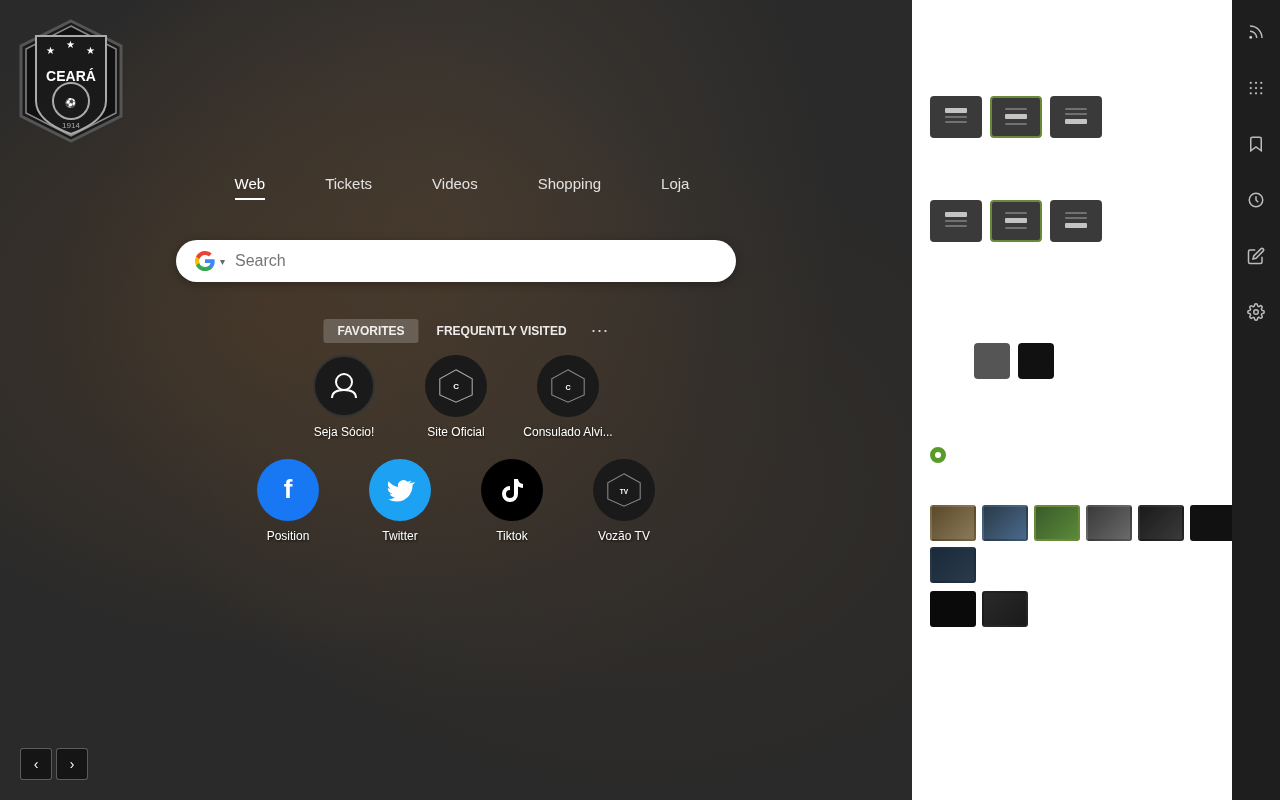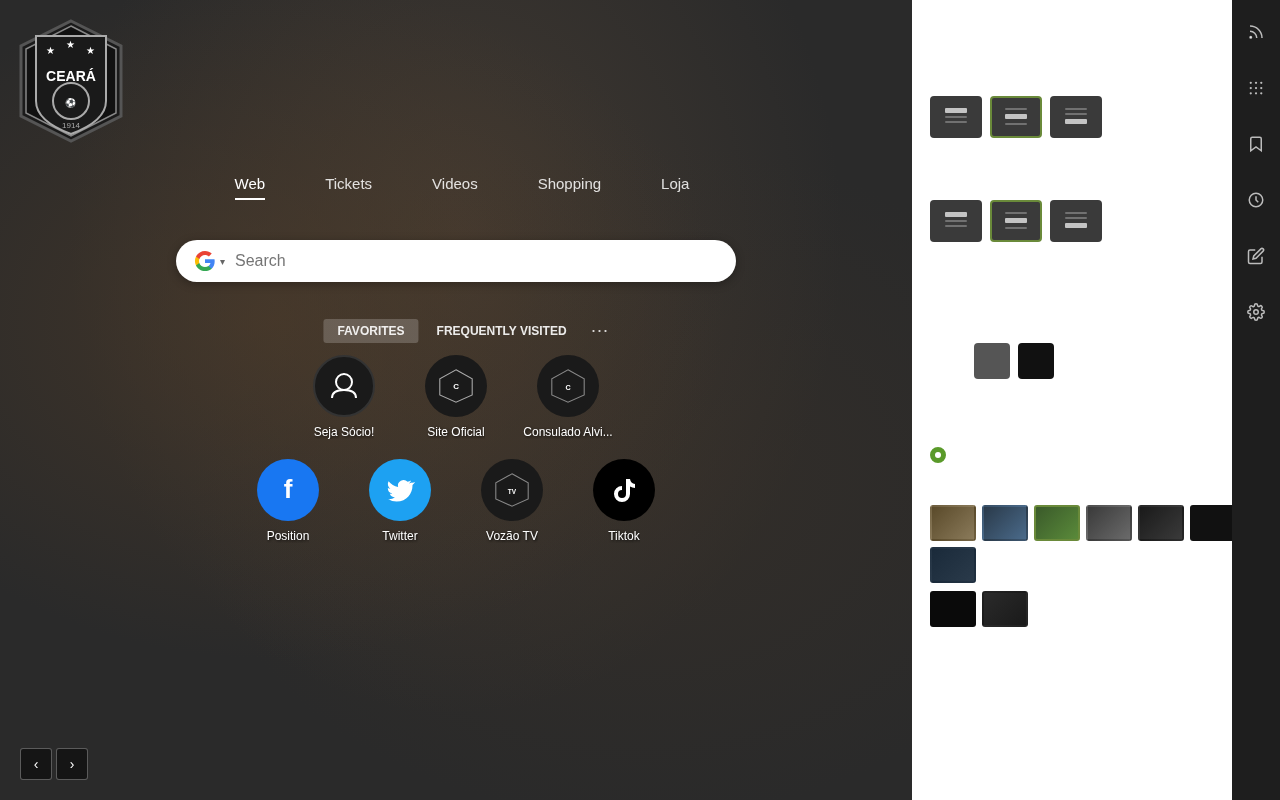--- a/index.html
+++ b/index.html
@@ -556,35 +556,35 @@
       </div>
       <div class="quicklink-item">
         <div class="quicklink-icon twitter-icon">
           <svg width="32" height="32" viewBox="0 0 32 32">
             <path d="M28 8.6c-1 .44-2.07.73-3.2.87A5.6 5.6 0 0027.15 6.5a11.2 11.2 0 01-3.55 1.36 5.58 5.58 0 00-9.51 5.09A15.84 15.84 0 014.6 7.2a5.58 5.58 0 001.73 7.45 5.55 5.55 0 01-2.53-.7v.07a5.58 5.58 0 004.47 5.47 5.6 5.6 0 01-2.52.09 5.58 5.58 0 005.21 3.87A11.2 11.2 0 014 25.1a15.84 15.84 0 008.58 2.51c10.29 0 15.92-8.53 15.92-15.93 0-.24 0-.48-.02-.72A11.38 11.38 0 0031.15 8a11.2 11.2 0 01-3.15.86z" fill="white"></path>
           </svg>
         </div>
         <span class="quicklink-label">Twitter</span>
       </div>
       <div class="quicklink-item">
+        <div class="quicklink-icon tiktok-icon">
+          <svg width="30" height="30" viewBox="0 0 30 30">
+            <path d="M21 4a6 6 0 005 5v4a10 10 0 01-5-1.4V19a8 8 0 11-8-8v4a4 4 0 104 4V4h4z" fill="white"></path>
+          </svg>
+        </div>
+        <span class="quicklink-label">Tiktok</span>
+      </div>
+      <div class="quicklink-item">
         <div class="quicklink-icon vozaotv-icon">
           <svg width="36" height="36" viewBox="0 0 100 100">
               <polygon points="50,5 95,30 95,75 50,95 5,75 5,30" fill="#1a1a1a" stroke="#888" stroke-width="3"></polygon>
               <text x="50" y="62" fill="#fff" font-size="18" font-weight="bold" text-anchor="middle" font-family="Arial">TV</text>
             </svg>
         </div>
         <span class="quicklink-label">Vozão TV</span>
-      </div>
-      <div class="quicklink-item">
-        <div class="quicklink-icon tiktok-icon">
-          <svg width="30" height="30" viewBox="0 0 30 30">
-            <path d="M21 4a6 6 0 005 5v4a10 10 0 01-5-1.4V19a8 8 0 11-8-8v4a4 4 0 104 4V4h4z" fill="white"></path>
-          </svg>
-        </div>
-        <span class="quicklink-label">Tiktok</span>
       </div>
     </div>
   </div>
 
   <div class="nav-arrows">
     <div class="nav-arrow">‹</div>
     <div class="nav-arrow">›</div>
   </div>
 </div>
 

